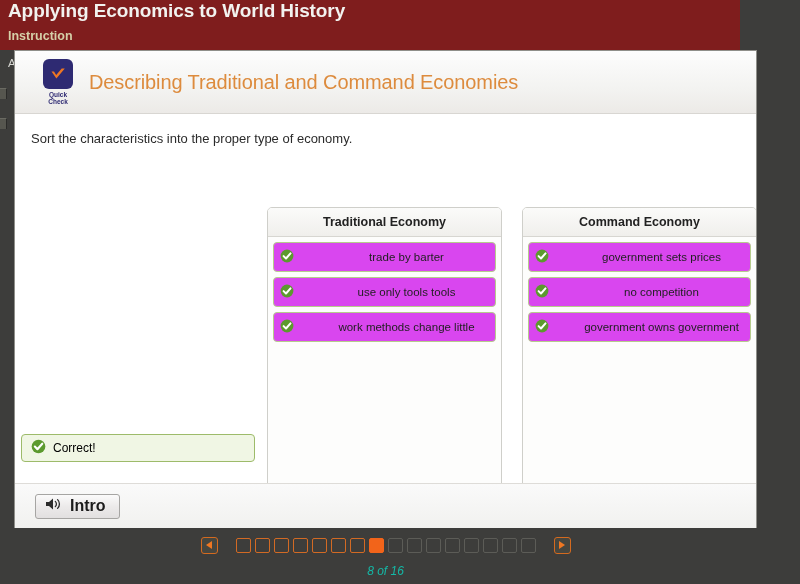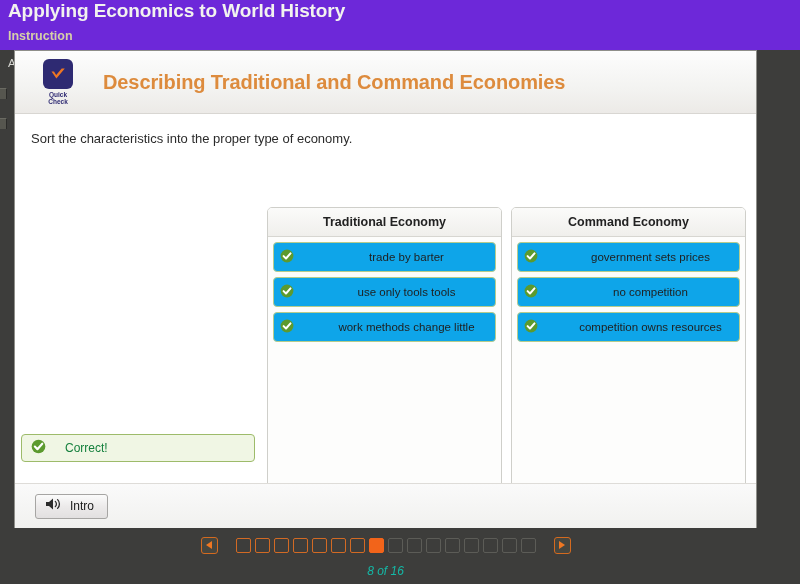--- a/index.html
+++ b/index.html
@@ -13,22 +13,22 @@
   body {
     font-family: "Liberation Sans", sans-serif;
     background: #3d3d3b;
     position: relative;
   }
 
   
   .topbar {
     position: absolute;
     left: 0; top: 0;
-    width: 800px; height: 50px;
-    background: #6d28d9;
+    width: 740px; height: 50px;
+    background: #7f1d1d;
   }
   .lesson-title {
     position: absolute;
     left: 8px; top: 0px;
     font-size: 19px;
     font-weight: bold;
     color: #f2f2ef;
     letter-spacing: -0.1px;
   }
   .nav-tabs {
@@ -103,23 +103,23 @@
   .qc-square svg { display: block; }
   .qc-label {
     margin-top: 2px;
     font-size: 6.5px;
     font-weight: bold;
     color: #2e2a72;
     line-height: 7.5px;
     text-align: center;
   }
   .activity-title {
-    margin-left: 22px;
+    margin-left: 8px;
     font-size: 20px;
-    font-weight: bold;
+    font-weight: normal;
     color: #dd8b3d;
     letter-spacing: -0.1px;
   }
 
   
   .activity-body {
     position: relative;
     height: 369px;
     background: #ffffff;
   }
@@ -128,21 +128,21 @@
     left: 16px; top: 17px;
     font-size: 13px;
     color: #2b2b2b;
   }
 
   
   .columns {
     position: absolute;
     left: 252px; top: 93px;
     display: flex;
-    gap: 9px;
+    gap: 20px;
   }
   .column {
     width: 235px;
     height: 297px;
     background: #fdfdfc;
     border: 1px solid #cfcfca;
     border-radius: 5px;
     overflow: hidden;
     display: flex;
     flex-direction: column;
@@ -160,21 +160,21 @@
   }
   .column-items {
     padding: 5px 5px 0 5px;
     display: flex;
     flex-direction: column;
     gap: 5px;
   }
   .drop-item {
     position: relative;
     height: 30px;
-    background: #0ea5e9;
+    background: #d946ef;
     border: 1px solid #b6cc8c;
     border-radius: 4px;
     display: flex;
     align-items: center;
     justify-content: center;
     font-size: 11.5px;
     color: #1f1f1f;
     padding-left: 44px;
   }
   .drop-item .tick {
@@ -190,23 +190,23 @@
     width: 234px;
     height: 28px;
     background: #f0f6e4;
     border: 1px solid #9dbb6a;
     border-radius: 4px;
     display: flex;
     align-items: center;
     padding-left: 9px;
   }
   .feedback-text {
-    margin-left: 19px;
+    margin-left: 7px;
     font-size: 12px;
-    color: #15803d;
+    color: #000000;
   }
 
   
   .footer-toolbar {
     position: relative;
     height: 45px;
     background: linear-gradient(to bottom, #fafafa 0%, #f1f1ef 100%);
     border-top: 1px solid #dedcd8;
     display: flex;
     align-items: center;
@@ -217,22 +217,22 @@
     padding: 0 13px 0 9px;
     background: linear-gradient(to bottom, #fbfbfb 0%, #eceaea 50%, #e2e0e0 100%);
     border: 1px solid #a6a5a3;
     border-radius: 3px;
     display: flex;
     align-items: center;
     gap: 8px;
     cursor: pointer;
   }
   .intro-btn-label {
-    font-size: 12px;
-    font-weight: normal;
+    font-size: 16px;
+    font-weight: bold;
     color: #1b1b1b;
   }
 
   
   .pagination {
     position: absolute;
     left: 14px; top: 528px;
     width: 743px; height: 34px;
     background: #3d3d3b;
     display: flex;
@@ -377,21 +377,21 @@
             </span>
             <span>no competition</span>
           </div>
           <div class="drop-item">
             <span class="tick">
               <svg width="14" height="14" viewBox="0 0 14 14" aria-hidden="true">
                 <circle cx="7" cy="7" r="6.4" fill="#5c9a2e"></circle>
                 <path d="M3.6 7.1 L6.0 9.5 L10.5 4.4" stroke="#ffffff" stroke-width="2" fill="none" stroke-linecap="round" stroke-linejoin="round"></path>
               </svg>
             </span>
-            <span>competition owns resources</span>
+            <span>government owns government</span>
           </div>
         </div>
       </div>
 
     </div>
 
     <div class="feedback">
       <span>
         <svg width="15" height="15" viewBox="0 0 14 14" aria-hidden="true">
           <circle cx="7" cy="7" r="6.4" fill="#5c9a2e"></circle>

